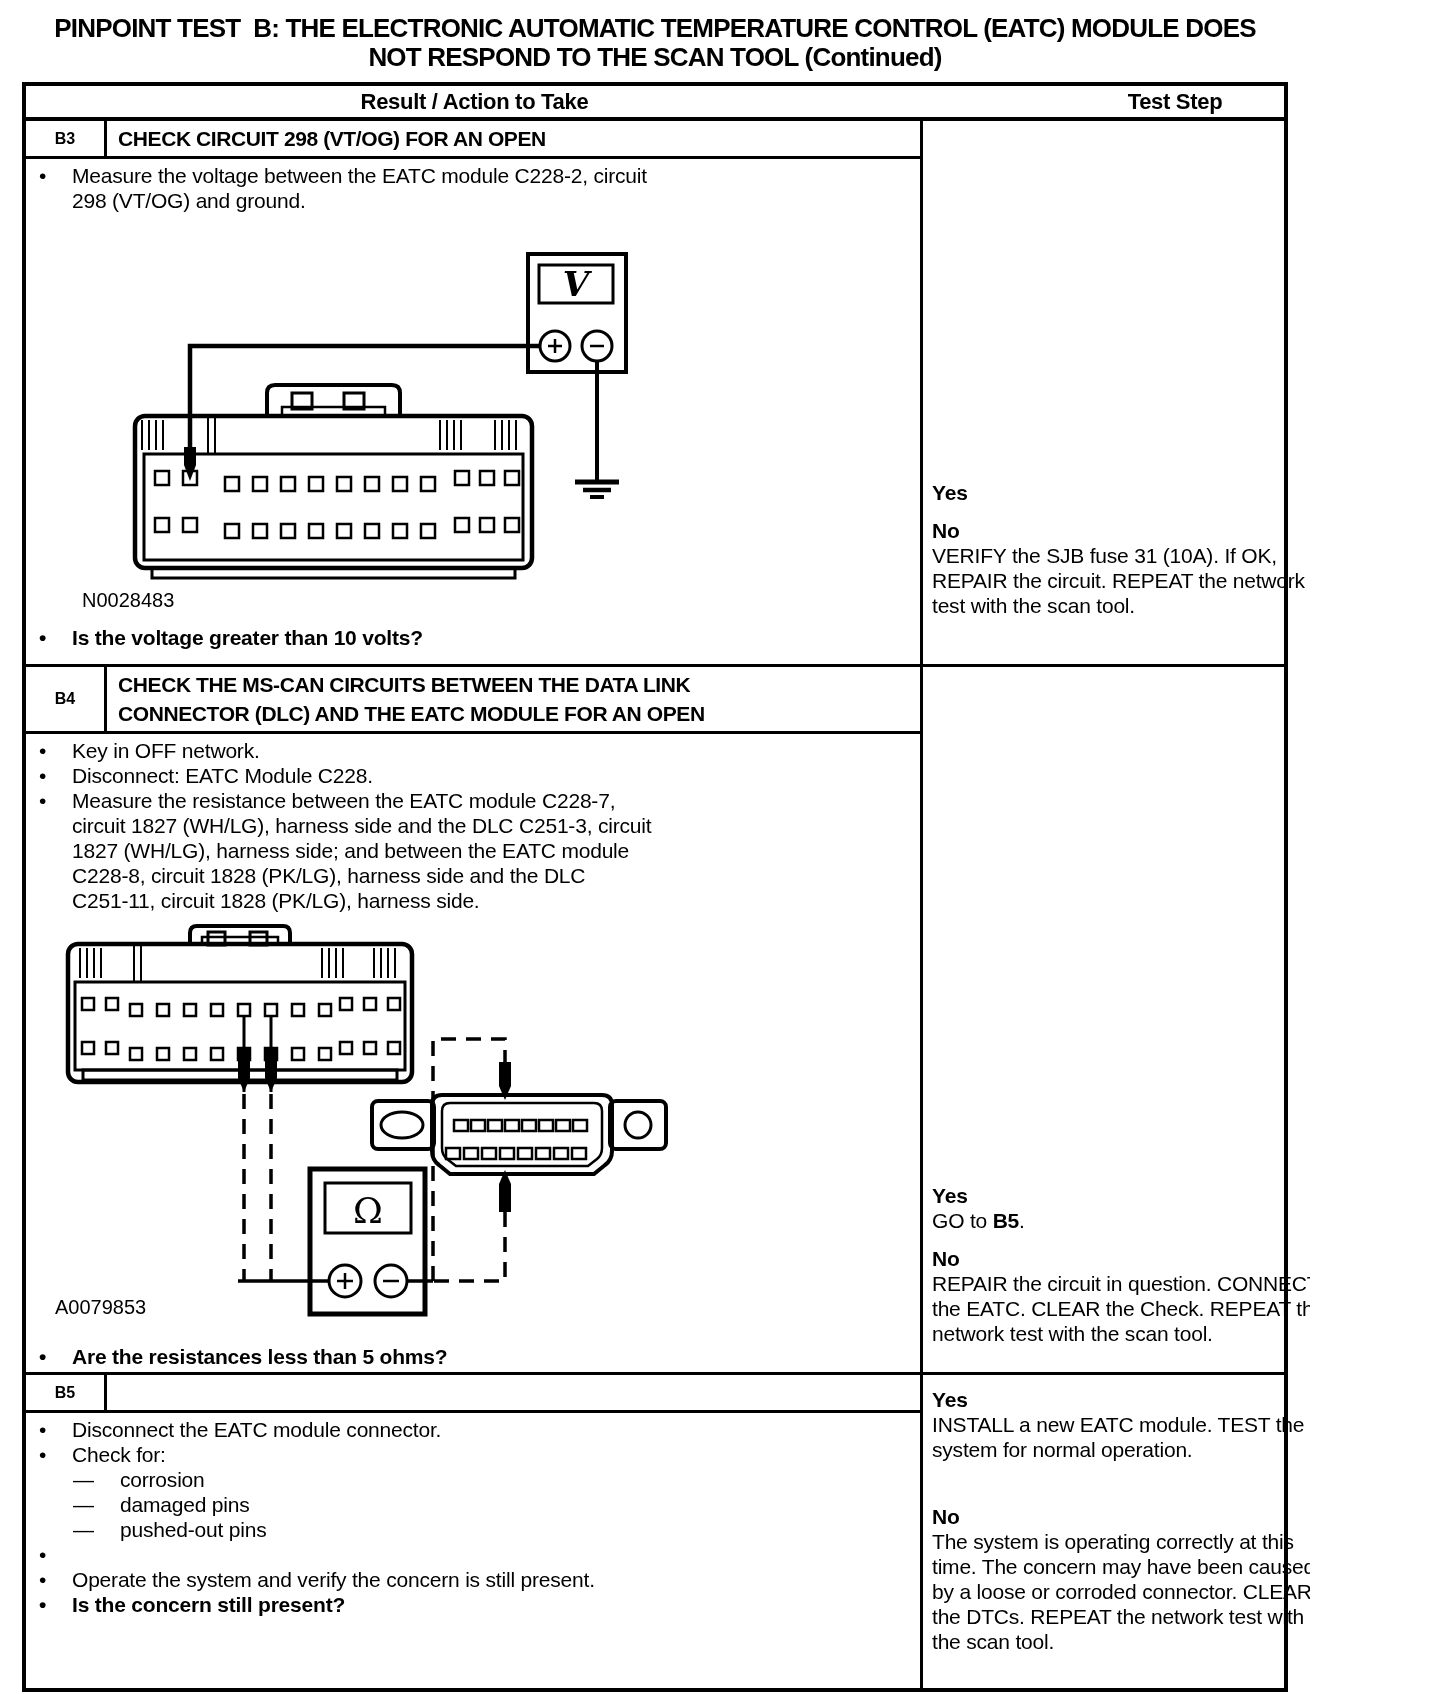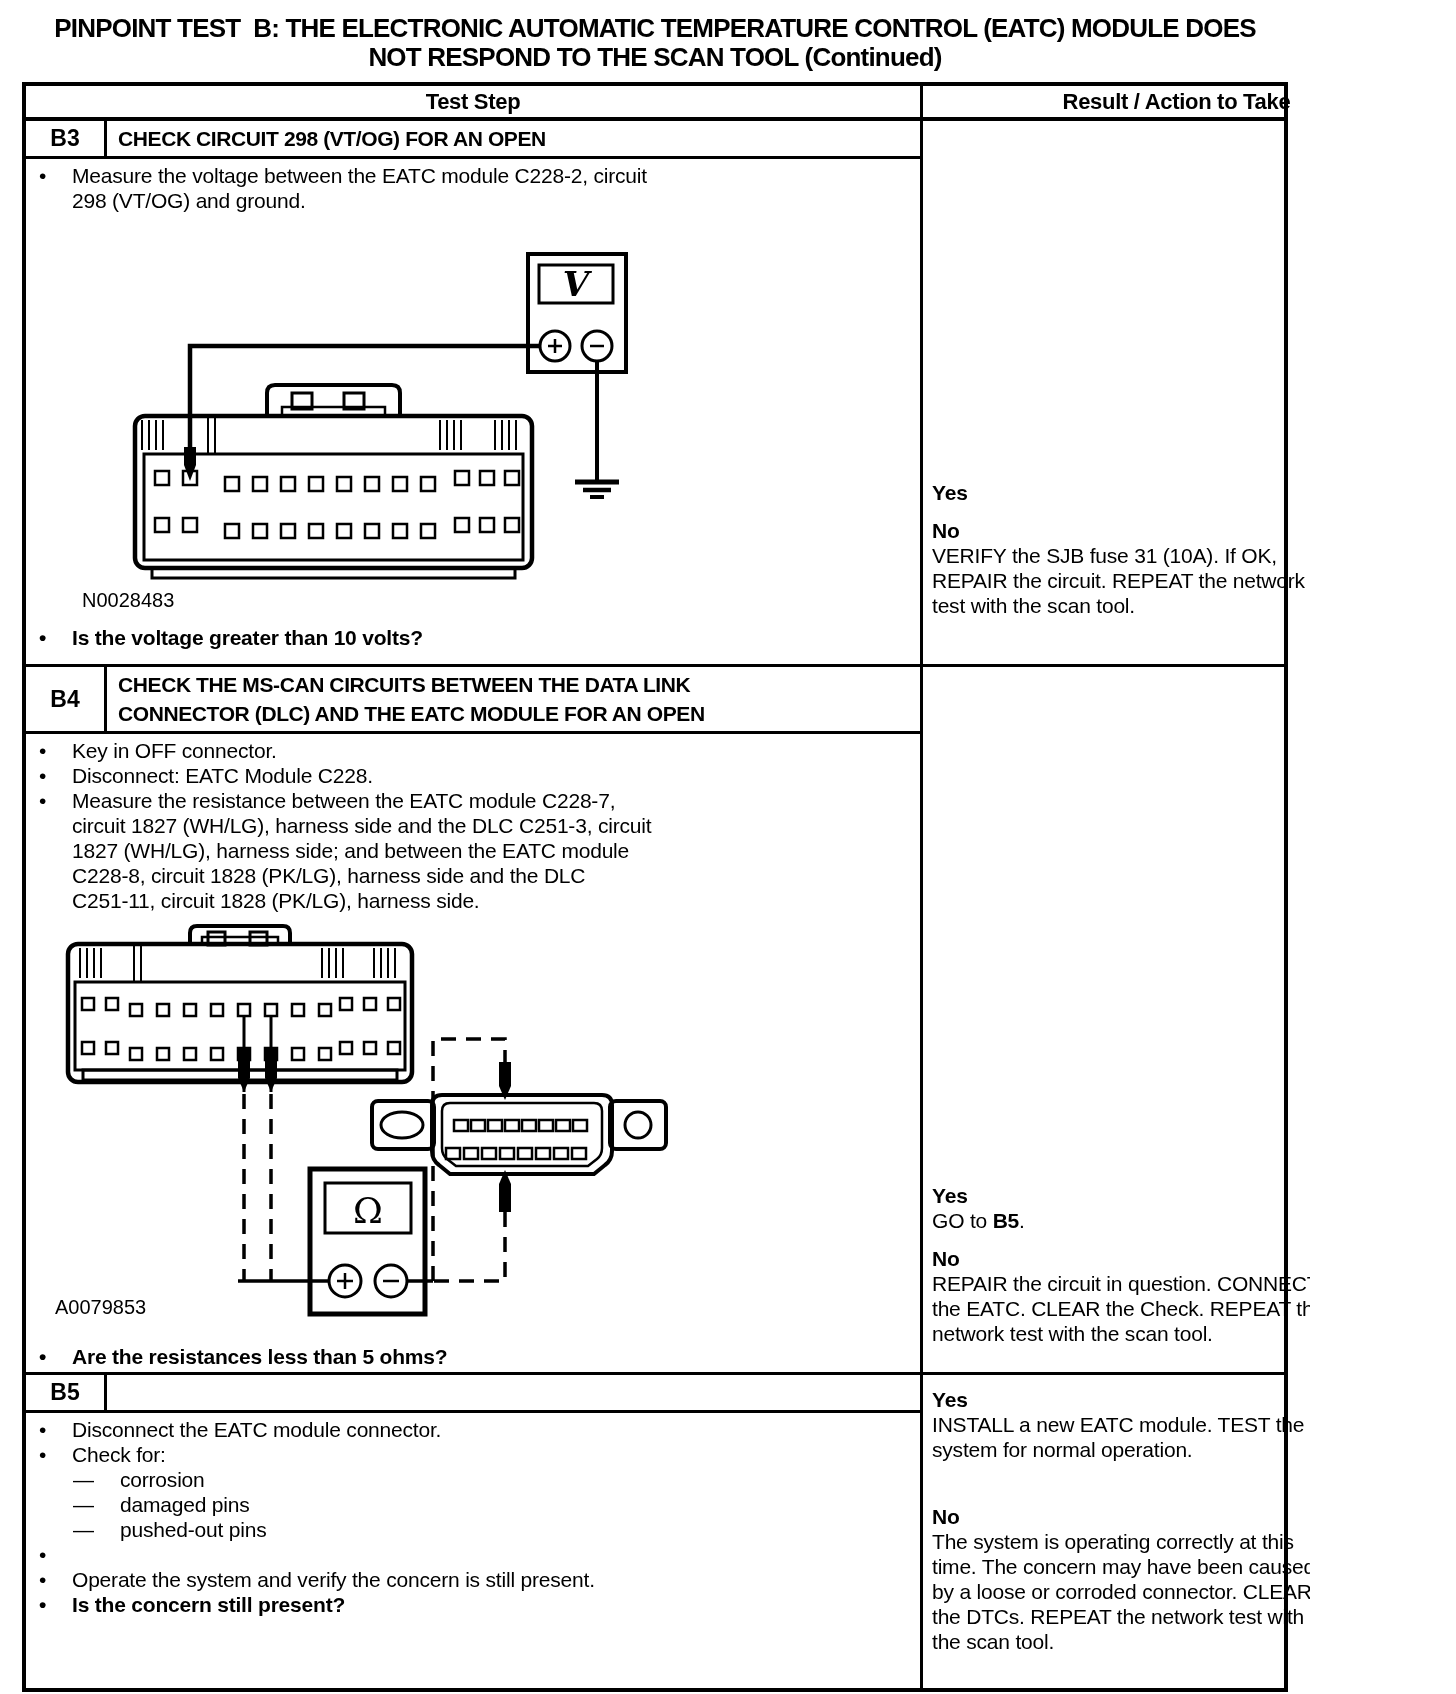--- a/index.html
+++ b/index.html
@@ -14,21 +14,21 @@
   .ptable{ margin:0 22px; border:4px solid #000; }
   .hdr-row{ display:grid; grid-template-columns:897px 507px; border-bottom:4px solid #000; }
   .hdr-cell{ height:31px; display:flex; align-items:center; justify-content:center;
     font-weight:bold; font-size:22px; letter-spacing:-0.3px; }
   .hdr-left{ border-right:3px solid #000; }
   .step-row{ display:grid; grid-template-columns:897px 507px; }
   .step-row + .step-row{ border-top:3px solid #000; }
   .left-col{ border-right:3px solid #000; display:flex; flex-direction:column; }
   .title-row{ display:flex; border-bottom:3px solid #000; }
   .step-id{ width:78px; flex:0 0 78px; border-right:3px solid #000; display:flex;
-    align-items:center; justify-content:center; font-weight:bold; font-size:23px; }
+    align-items:center; justify-content:center; font-weight:bold; font-size:16px; }
   .step-title{ flex:1; display:flex; align-items:center; padding:3px 4px 3px 11px;
     font-weight:bold; font-size:21px; line-height:29px; letter-spacing:-0.4px; white-space:pre-line; }
   .tr-b3{ height:35px; } .tr-b4{ height:64px; } .tr-b5{ height:35px; }
   .step-body{ overflow:hidden; padding-top:4px; }
   .body-b3{ height:501px; } .body-b4{ height:634px; } .body-b5{ height:271px; }
   .bullet-item{ display:flex; padding-left:13px; font-size:21px; line-height:25px;
     letter-spacing:-0.2px; }
   .bullet-item .marker{ width:33px; flex:0 0 33px; }
   .dash-item{ padding-left:47px; }
   .dash-item .marker{ width:47px; flex:0 0 47px; }
@@ -57,22 +57,22 @@
 <body>
 
 <div class="page">
 
   <div class="doc-title">PINPOINT TEST  B: THE ELECTRONIC AUTOMATIC TEMPERATURE CONTROL (EATC) MODULE DOES
 NOT RESPOND TO THE SCAN TOOL (Continued)</div>
 
   <div class="ptable">
 
     <div class="hdr-row">
+      <div class="hdr-cell">Result / Action to Take</div>
       <div class="hdr-cell hdr-left">Test Step</div>
-      <div class="hdr-cell">Result / Action to Take</div>
     </div>
 
     <div class="step-row">
       <div class="left-col">
         <div class="title-row tr-b3">
           <div class="step-id">B3</div>
           <div class="step-title">CHECK CIRCUIT 298 (VT/OG) FOR AN OPEN</div>
         </div>
         <div class="step-body body-b3">
           <div class="bullet-item">
@@ -171,21 +171,21 @@
     <div class="step-row">
       <div class="left-col">
         <div class="title-row tr-b4">
           <div class="step-id">B4</div>
           <div class="step-title">CHECK THE MS-CAN CIRCUITS BETWEEN THE DATA LINK
 CONNECTOR (DLC) AND THE EATC MODULE FOR AN OPEN</div>
         </div>
         <div class="step-body body-b4">
           <div class="bullet-item">
             <span class="marker">•</span>
-            <span class="btext">Key in OFF connector.</span>
+            <span class="btext">Key in OFF network.</span>
           </div>
           <div class="bullet-item">
             <span class="marker">•</span>
             <span class="btext">Disconnect: EATC Module C228.</span>
           </div>
           <div class="bullet-item">
             <span class="marker">•</span>
             <span class="btext">Measure the resistance between the EATC module C228-7,
 circuit 1827 (WH/LG), harness side and the DLC C251-3, circuit
 1827 (WH/LG), harness side; and between the EATC module

